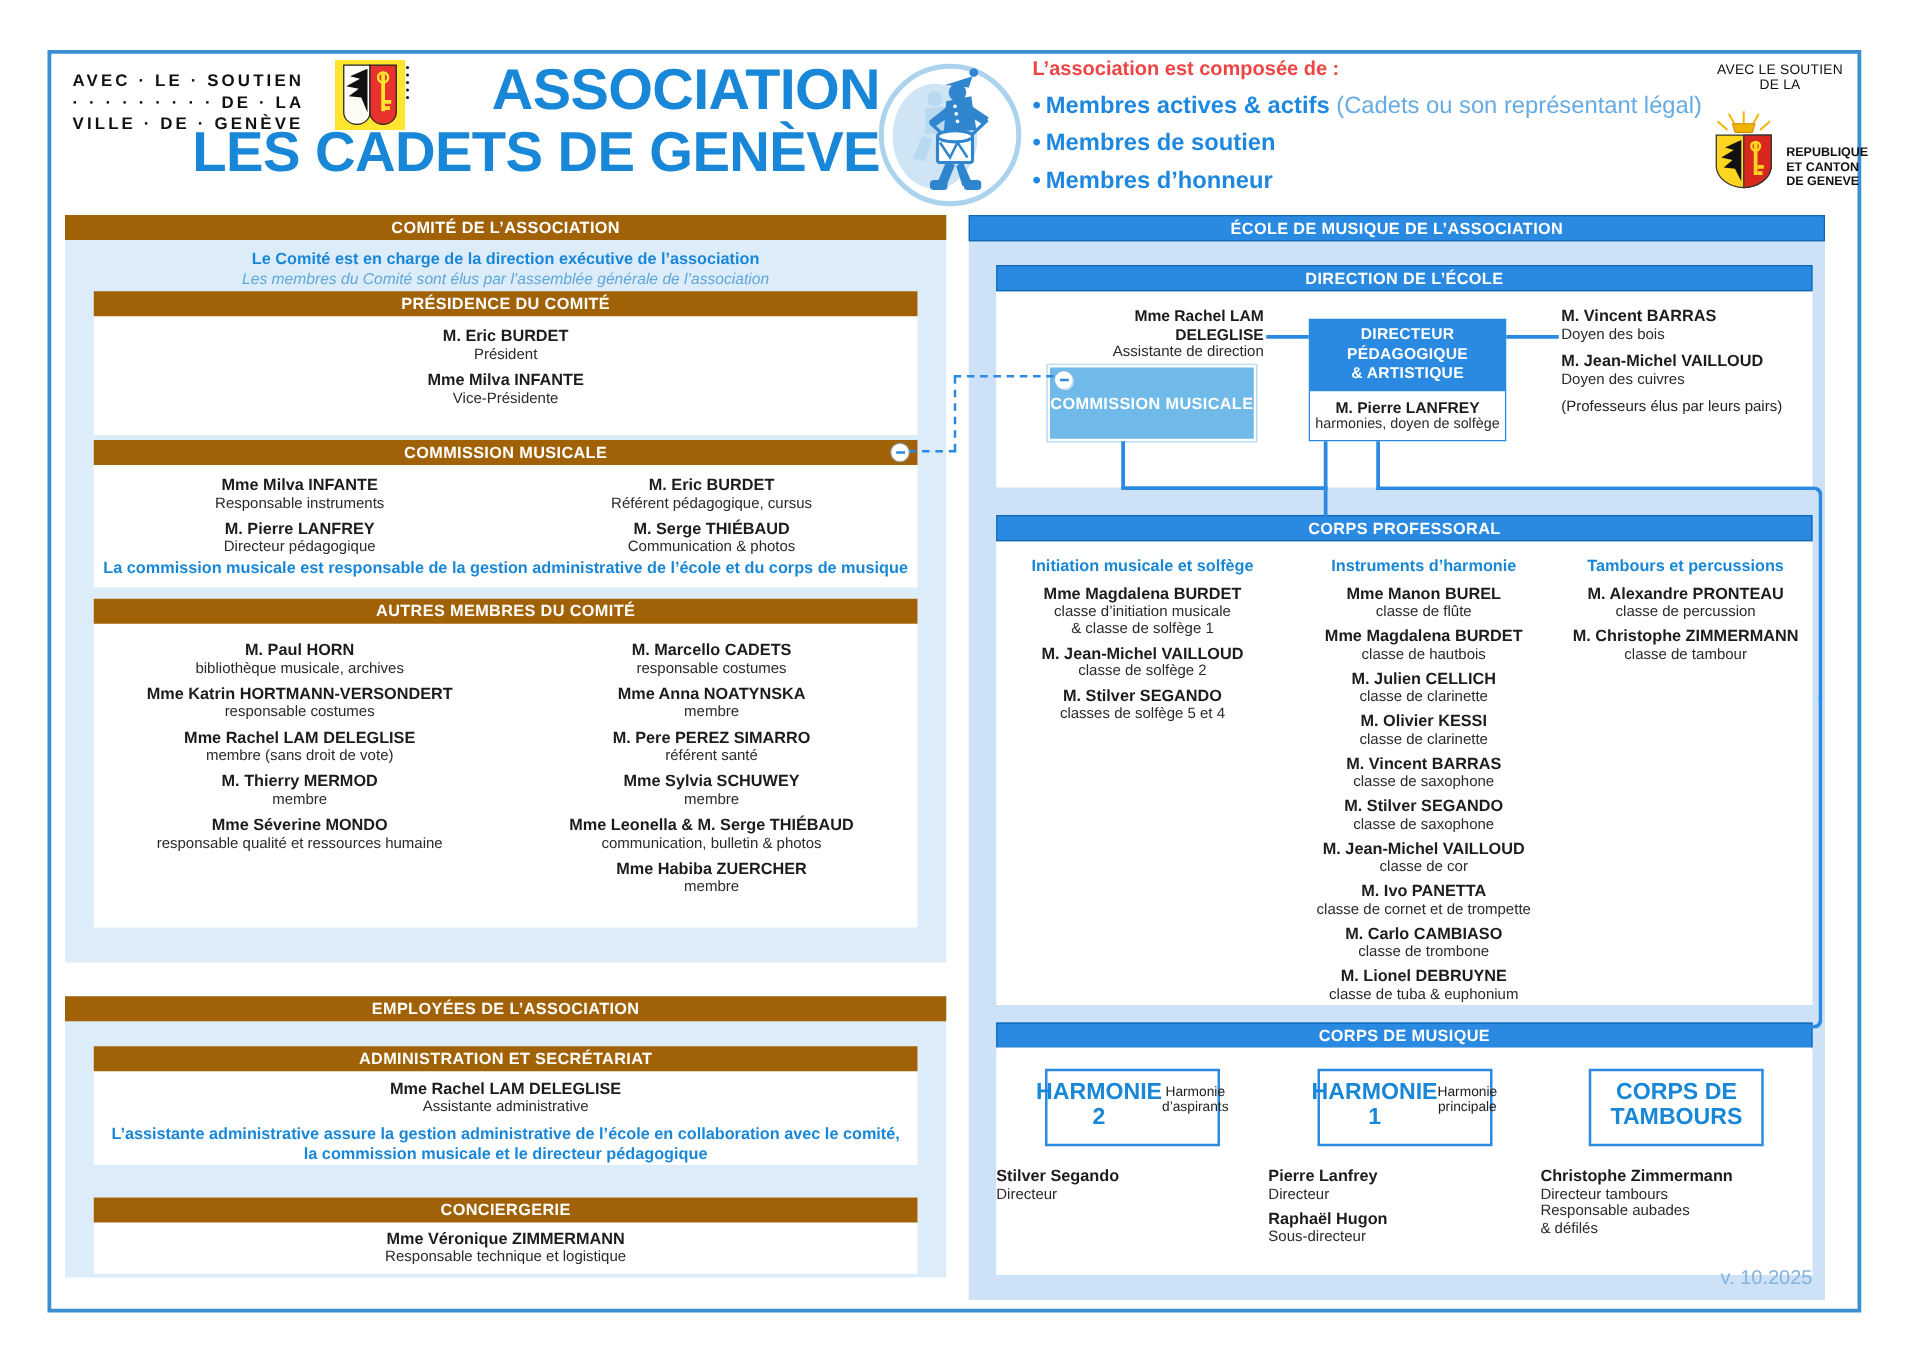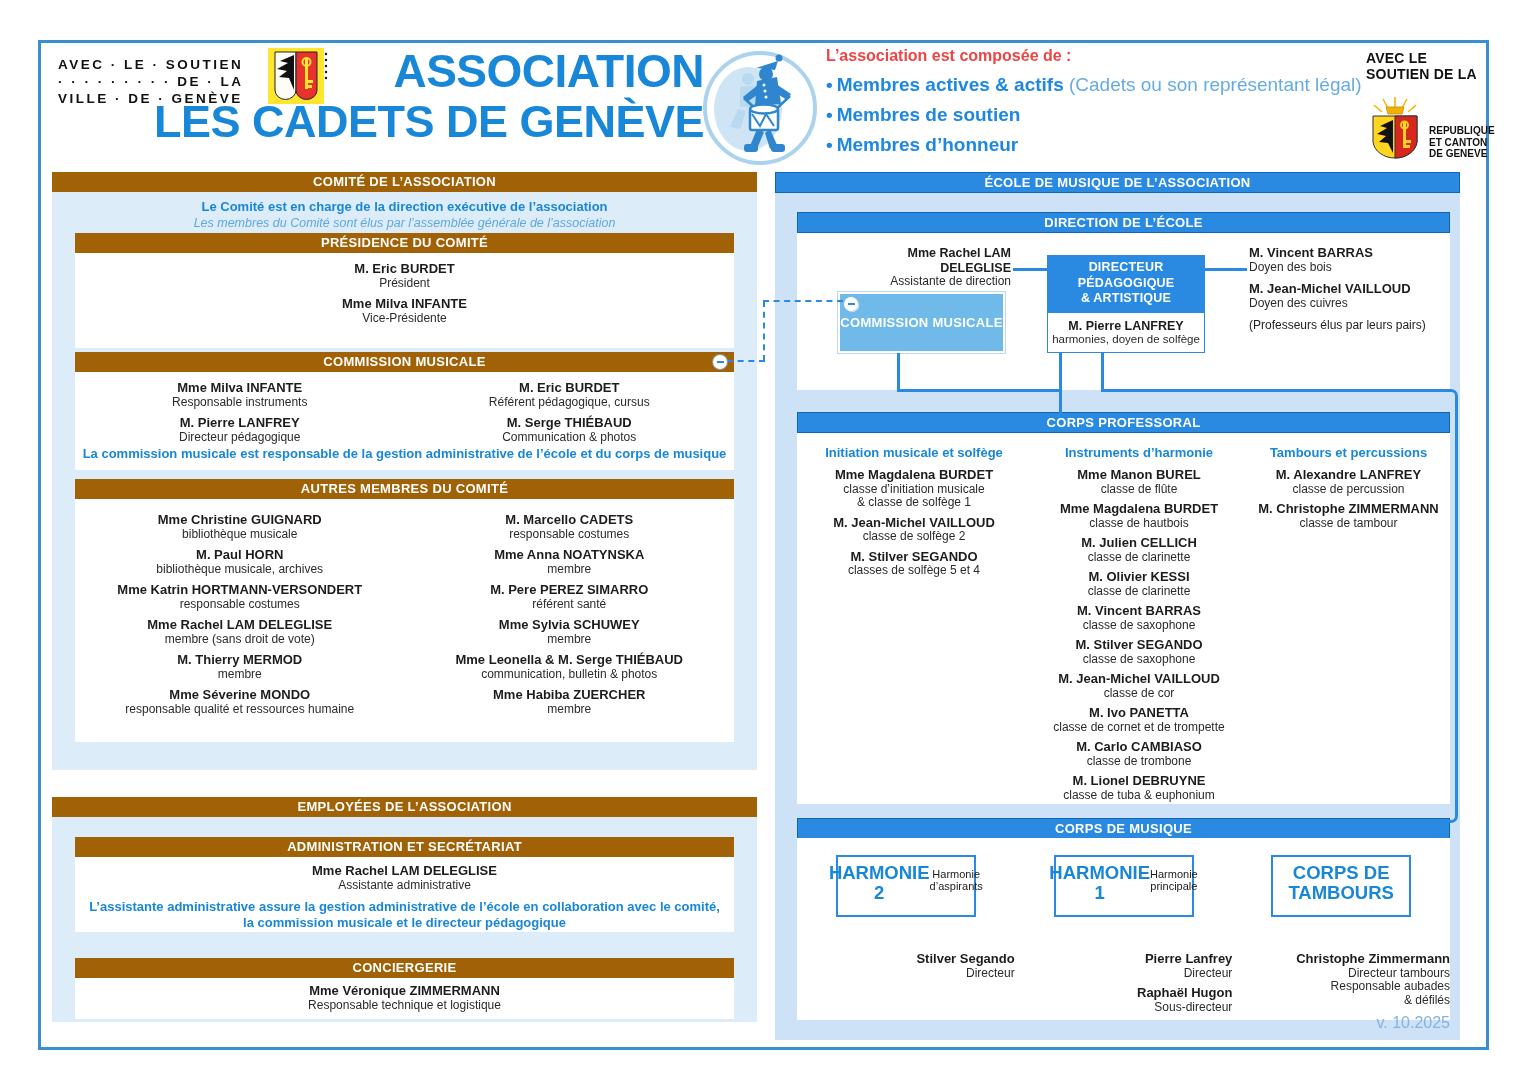--- a/index.html
+++ b/index.html
@@ -14,21 +14,21 @@
   .main-title{right:823px;top:46px;text-align:right;color:#1987d8;font-weight:800;white-space:nowrap;}
   .main-title .t1{font-size:46px;line-height:50px;letter-spacing:-.5px;}
   .main-title .t2{font-size:45px;line-height:52px;letter-spacing:-.5px;}
   .composition{left:826px;top:47px;width:545px;}
   .composition .comp-head{font-size:16px;font-weight:bold;color:#ef4444;}
   .comp-item{margin-top:9px;font-size:19px;line-height:21px;}
   .comp-item .bullet{color:#1e88e0;font-weight:bold;margin-right:4px;}
   .comp-item .b{color:#1e88e0;font-weight:bold;}
   .comp-item .l{color:#66abe4;}
   .canton-block{left:1366px;top:50px;width:116px;}
-  .canton-caption{font-size:14px;font-weight:bold;color:#111;letter-spacing:.2px;}
+  .canton-caption{font-size:11px;font-weight:normal;text-align:center;color:#111;letter-spacing:.2px;}
   .canton-row{display:flex;margin-top:13px;}
   .canton-name{margin-left:5px;padding-top:30px;font-size:10px;font-weight:bold;line-height:11.5px;color:#111;}
   .canton-motto{width:58px;text-align:center;font-size:5.5px;color:#222;margin-top:1px;letter-spacing:.2px;}
 
   
   .bar-light{height:20px;background:#a16207;color:#fff;font-size:13px;font-weight:600;
              line-height:20px;text-align:center;letter-spacing:.3px;}
   .bar-bright{height:19px;background:#2a8ae2;border:1px solid #1166b4;color:#fff;font-size:13px;
               font-weight:600;line-height:19px;text-align:center;letter-spacing:.3px;}
   .panel-left{width:705px;background:#ddecf9;}
@@ -67,21 +67,21 @@
   .lanfrey-box .m-role{font-size:11.5px;line-height:12.5px;}
   .doyens{position:absolute;left:452px;top:34px;width:195px;text-align:left;}
   .doyens .member{margin-bottom:8px;}
   .doyens-note{margin-top:6px;font-size:12px;color:#222;}
 
   .group-col{width:33.33%;}
   .group-box{width:132px;min-height:46px;border:2px solid #2a8ae2;margin:17px auto 0 auto;
              padding:6px 2px;display:flex;flex-direction:row;justify-content:center;text-align:center;}
   .group-title{font-size:18.5px;font-weight:bold;color:#1987d8;line-height:20px;}
   .group-sub{font-size:11px;color:#222;margin-top:5px;}
-  .group-members{margin-top:35px;text-align:right;}
+  .group-members{margin-top:17px;text-align:left;}
   .group-members .member{margin-bottom:6px;}
 
   .version{position:absolute;right:10px;bottom:8px;font-size:16px;color:#84b3de;}
 
   
   .solid-h,.solid-v{position:absolute;background:#2a8ae2;z-index:2;}
   .dash-h{position:absolute;border-top:2px dashed #2a8ae2;z-index:2;}
   .dash-v{position:absolute;border-left:2px dashed #2a8ae2;z-index:2;}
   .elbow-top{position:absolute;border-top:3px solid #2a8ae2;border-right:3px solid #2a8ae2;
              border-top-right-radius:7px;z-index:2;}
@@ -250,24 +250,20 @@
           </div>
       </div>
       <div class="abs note-blue" style="bottom:8px;">La commission musicale est responsable de la gestion administrative de l’école et du corps de musique</div>
     </div>
 
     <div class="whitebox" style="left:23px;top:307px;width:659px;height:263px;">
       <div class="bar-light">AUTRES MEMBRES DU COMITÉ</div>
       <div class="twocol" style="padding-top:14px;">
         <div>
             <div class="member">
-              <div class="m-name">Mme Christine GUIGNARD</div>
-              <div class="m-role">bibliothèque musicale</div>
-            </div>
-            <div class="member">
               <div class="m-name">M. Paul HORN</div>
               <div class="m-role">bibliothèque musicale, archives</div>
             </div>
             <div class="member">
               <div class="m-name">Mme Katrin HORTMANN-VERSONDERT</div>
               <div class="m-role">responsable costumes</div>
             </div>
             <div class="member">
               <div class="m-name">Mme Rachel LAM DELEGLISE</div>
               <div class="m-role">membre (sans droit de vote)</div>
@@ -443,21 +439,21 @@
               <div class="member">
                 <div class="m-name">M. Lionel DEBRUYNE</div>
                 <div class="m-role">classe de tuba &amp; euphonium</div>
               </div>
             </div>
         </div>
         <div class="prof-col" style="width:187px;">
           <div class="prof-head">Tambours et percussions</div>
           <div>
               <div class="member">
-                <div class="m-name">M. Alexandre LANFREY</div>
+                <div class="m-name">M. Alexandre PRONTEAU</div>
                 <div class="m-role">classe de percussion</div>
               </div>
               <div class="member">
                 <div class="m-name">M. Christophe ZIMMERMANN</div>
                 <div class="m-role">classe de tambour</div>
               </div>
             </div>
         </div>
       </div>
     </div>

